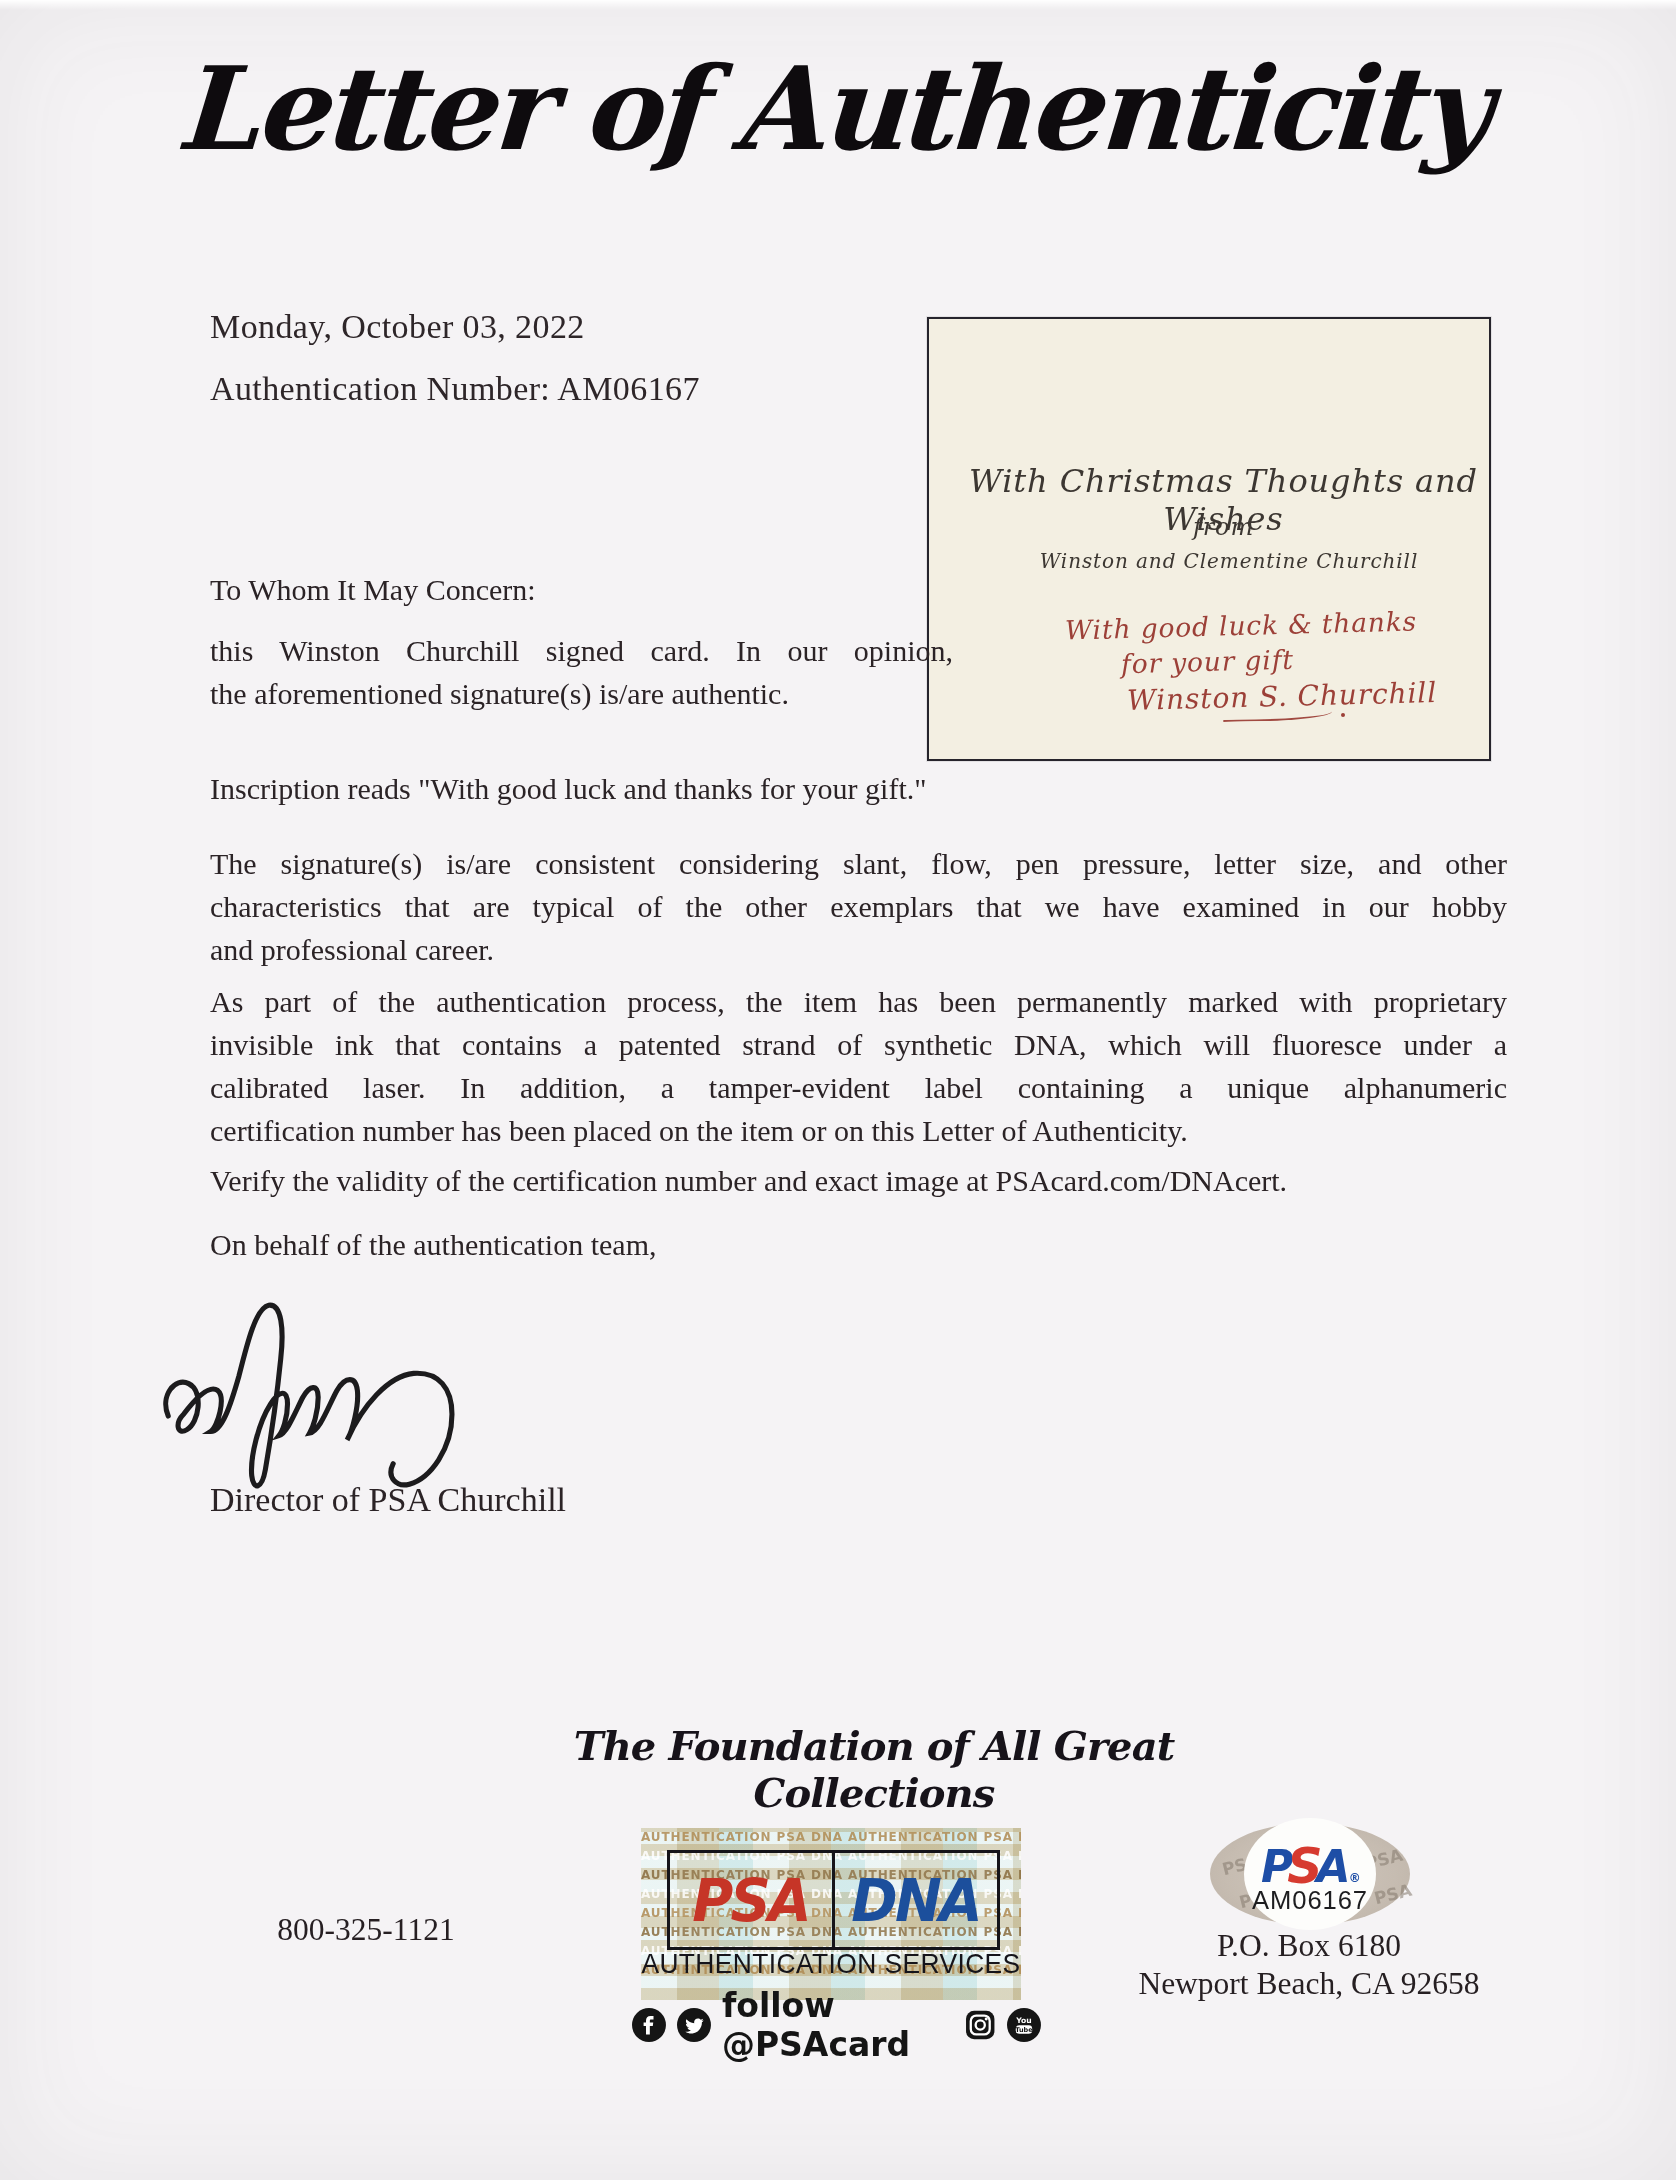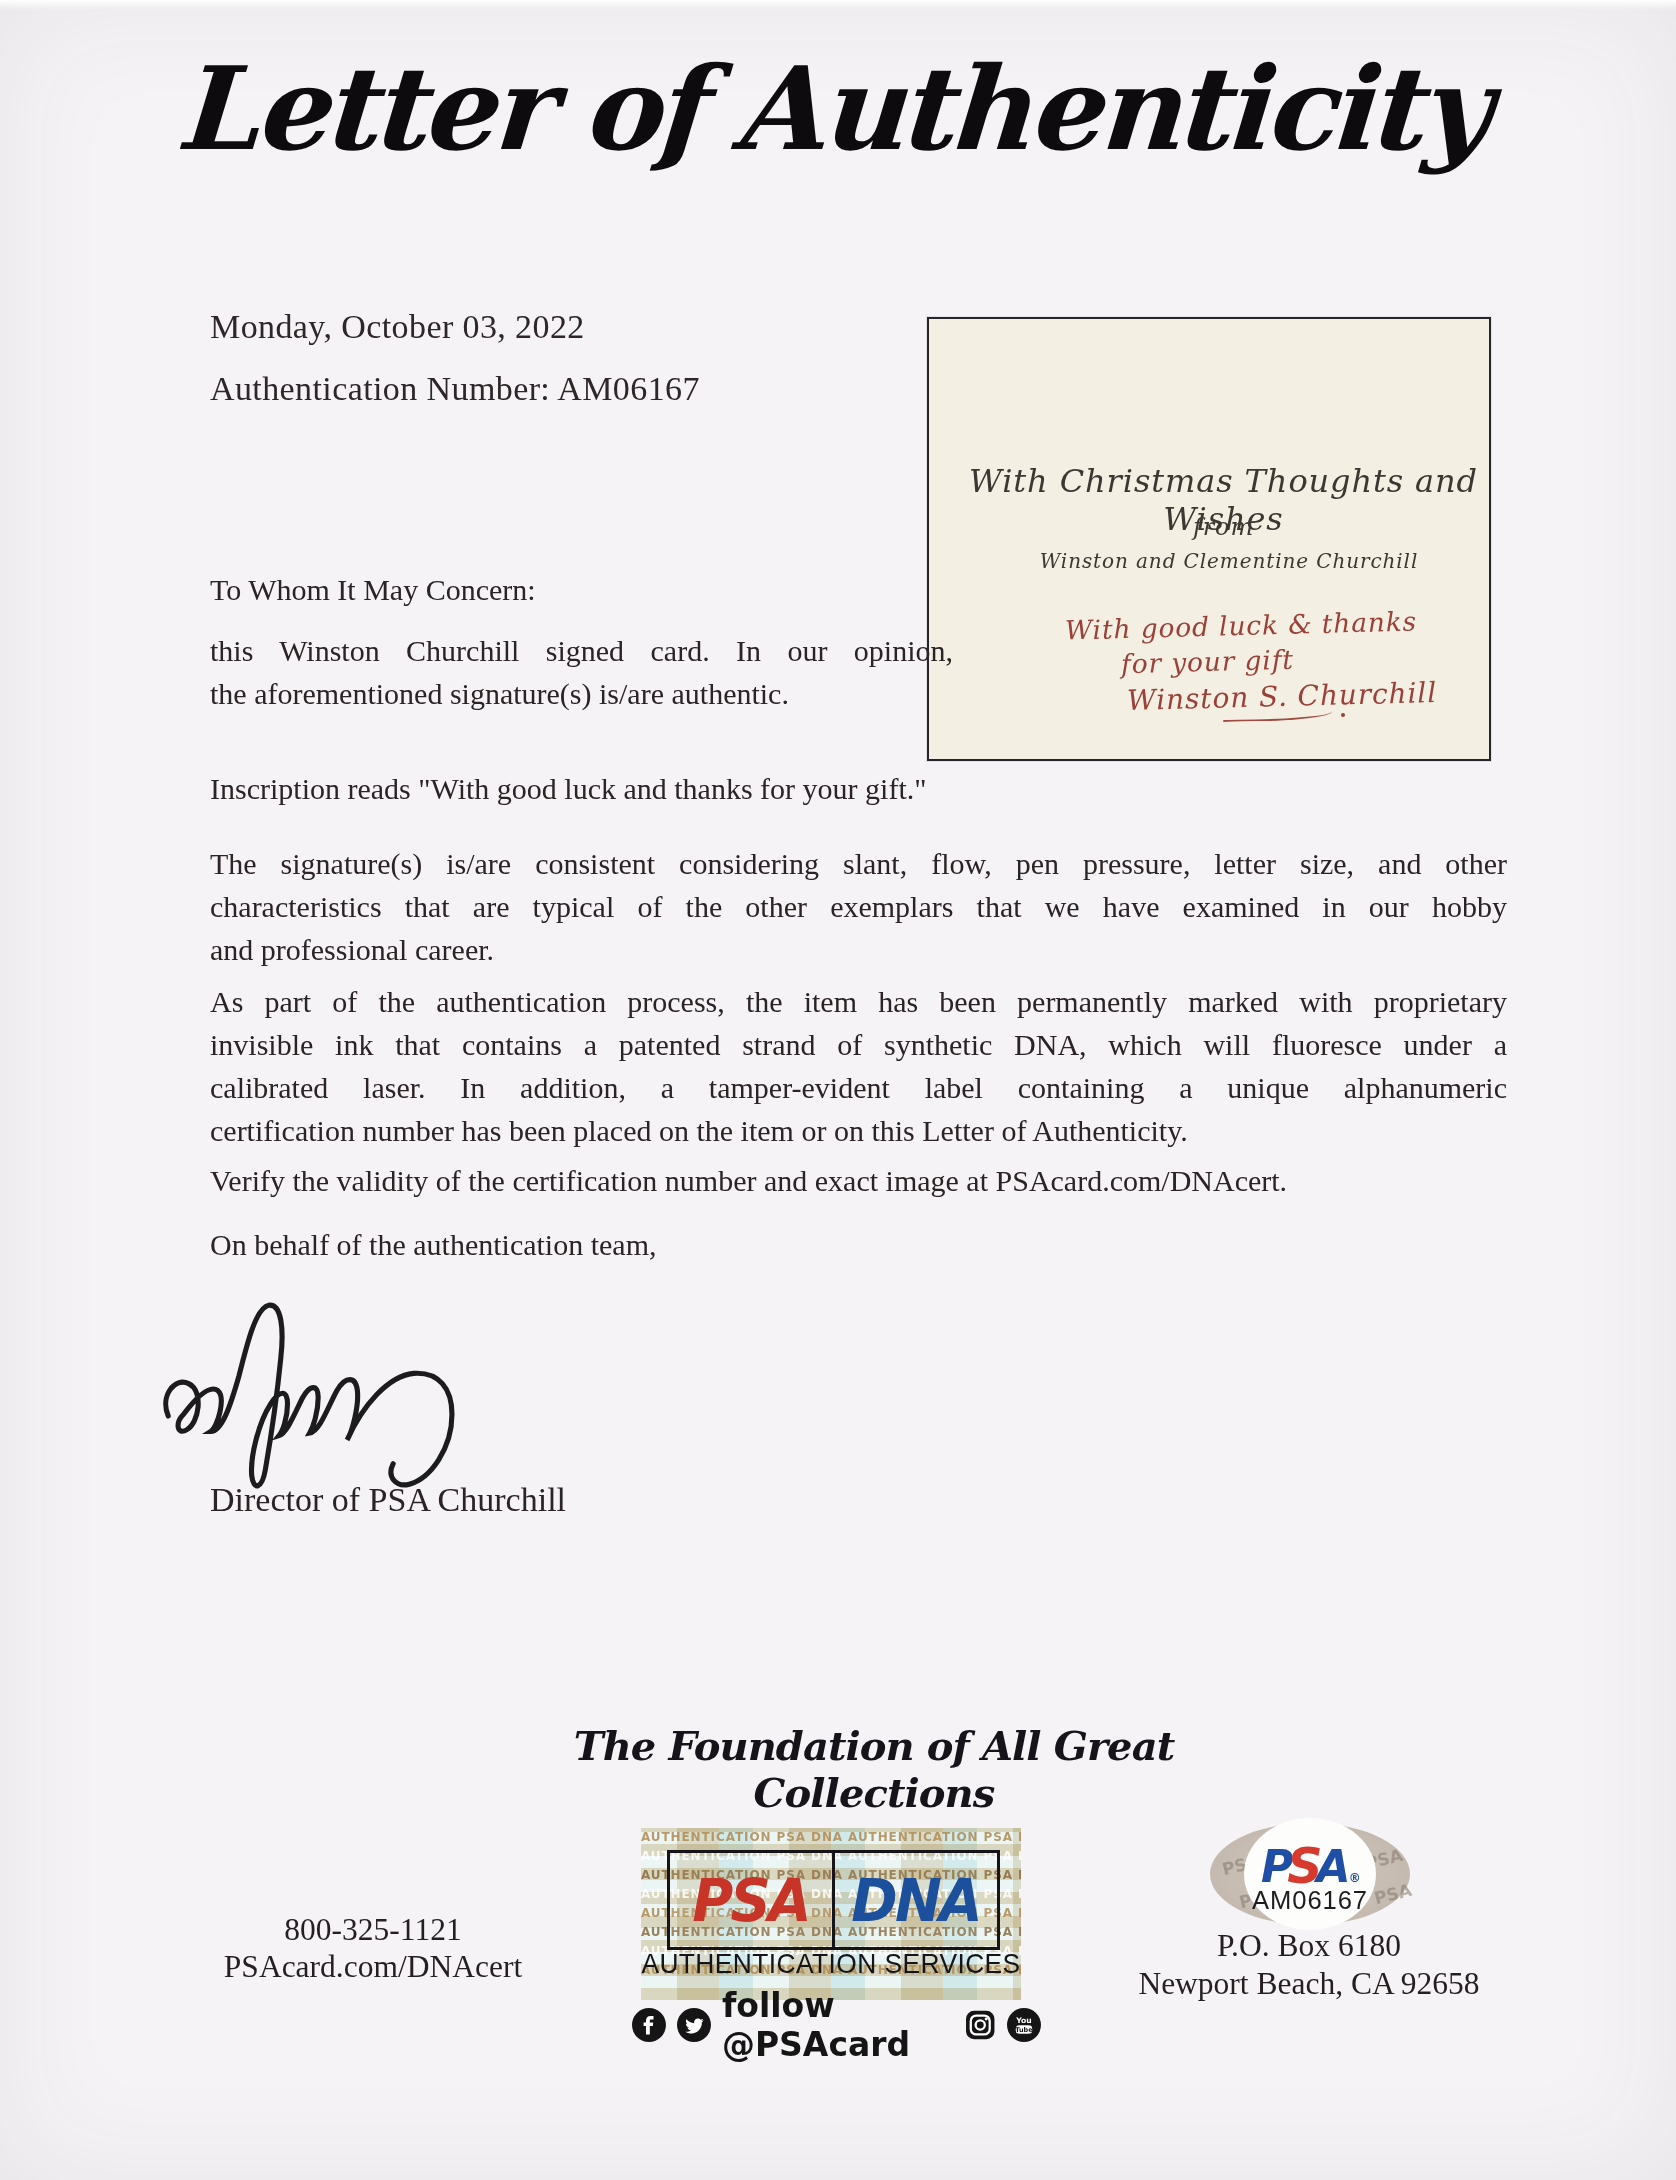--- a/index.html
+++ b/index.html
@@ -61,21 +61,21 @@
   
   .sig{position:absolute;left:158px;top:1295px;}
   .signer{position:absolute;left:210px;top:1479px;font-size:34px;line-height:41px;color:#2b2326;}
   
   .tagline{
     position:absolute;left:448px;top:1722px;width:852px;text-align:center;
     font-family:"DejaVu Serif",serif;font-style:italic;font-weight:700;
     font-size:40px;letter-spacing:-0.9px;color:#17131a;
   }
   
-  .foot-left{position:absolute;left:160px;top:1911px;width:426px;text-align:center;
+  .foot-left{position:absolute;left:153px;top:1911px;width:426px;text-align:center;
     font-size:31.5px;line-height:37px;color:#261f22;}
   .foot-right{position:absolute;left:1096px;top:1927px;width:426px;text-align:center;
     font-size:31.5px;line-height:38px;color:#261f22;}
   
   .holo{
     position:absolute;left:641px;top:1828px;width:380px;height:172px;overflow:hidden;
     background-color:#cfe8e6;
     background-image:
       repeating-linear-gradient(0deg, rgba(198,162,100,.35) 0 12px, rgba(255,255,255,.25) 12px 24px),
       repeating-linear-gradient(90deg, rgba(255,255,255,.45) 0 36px, rgba(193,152,92,.30) 36px 78px, rgba(168,216,222,.35) 78px 112px);
@@ -190,21 +190,20 @@
   </div>
 
   <div class="signer">
     <div>Director of PSA Churchill</div>
   </div>
 
   <div class="tagline">The Foundation of All Great Collections</div>
 
   <div class="foot-left">
     <div>800-325-1121</div>
-    <div>PSAcard.com/DNAcert</div>
   </div>
 
   <div class="holo">
     <div class="holo-row c1">AUTHENTICATION PSA DNA AUTHENTICATION PSA DNA AUTHENTICATION PSA DNA AUTHENTICATION PSA DNA AUTHENTICATION PSA DNA AUTHENTICATION PSA DNA AUTHENTICATION PSA DNA AUTHENTICATION PSA DNA </div>
     <div class="holo-row c2">AUTHENTICATION PSA DNA AUTHENTICATION PSA DNA AUTHENTICATION PSA DNA AUTHENTICATION PSA DNA AUTHENTICATION PSA DNA AUTHENTICATION PSA DNA AUTHENTICATION PSA DNA AUTHENTICATION PSA DNA </div>
     <div class="holo-row c3">AUTHENTICATION PSA DNA AUTHENTICATION PSA DNA AUTHENTICATION PSA DNA AUTHENTICATION PSA DNA AUTHENTICATION PSA DNA AUTHENTICATION PSA DNA AUTHENTICATION PSA DNA AUTHENTICATION PSA DNA </div>
     <div class="holo-row c2">AUTHENTICATION PSA DNA AUTHENTICATION PSA DNA AUTHENTICATION PSA DNA AUTHENTICATION PSA DNA AUTHENTICATION PSA DNA AUTHENTICATION PSA DNA AUTHENTICATION PSA DNA AUTHENTICATION PSA DNA </div>
     <div class="holo-row c1">AUTHENTICATION PSA DNA AUTHENTICATION PSA DNA AUTHENTICATION PSA DNA AUTHENTICATION PSA DNA AUTHENTICATION PSA DNA AUTHENTICATION PSA DNA AUTHENTICATION PSA DNA AUTHENTICATION PSA DNA </div>
     <div class="holo-row c3">AUTHENTICATION PSA DNA AUTHENTICATION PSA DNA AUTHENTICATION PSA DNA AUTHENTICATION PSA DNA AUTHENTICATION PSA DNA AUTHENTICATION PSA DNA AUTHENTICATION PSA DNA AUTHENTICATION PSA DNA </div>
     <div class="holo-row c2">AUTHENTICATION PSA DNA AUTHENTICATION PSA DNA AUTHENTICATION PSA DNA AUTHENTICATION PSA DNA AUTHENTICATION PSA DNA AUTHENTICATION PSA DNA AUTHENTICATION PSA DNA AUTHENTICATION PSA DNA </div>

